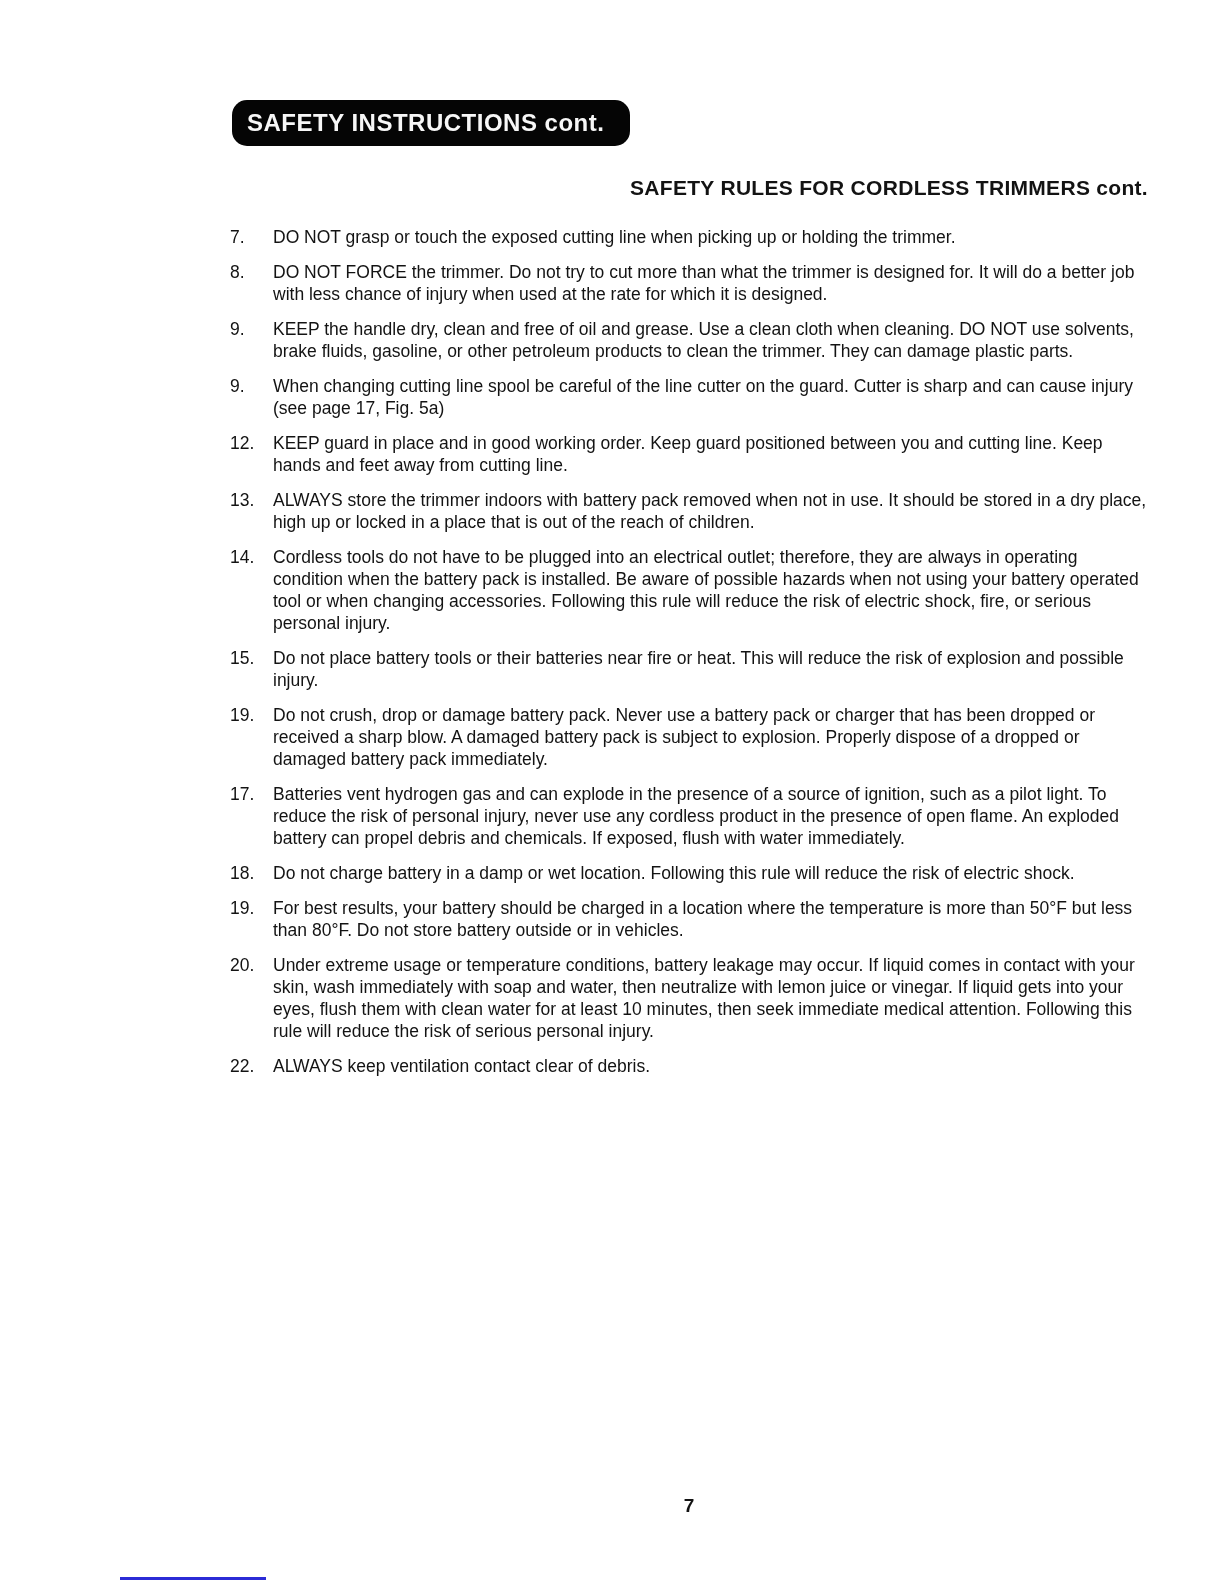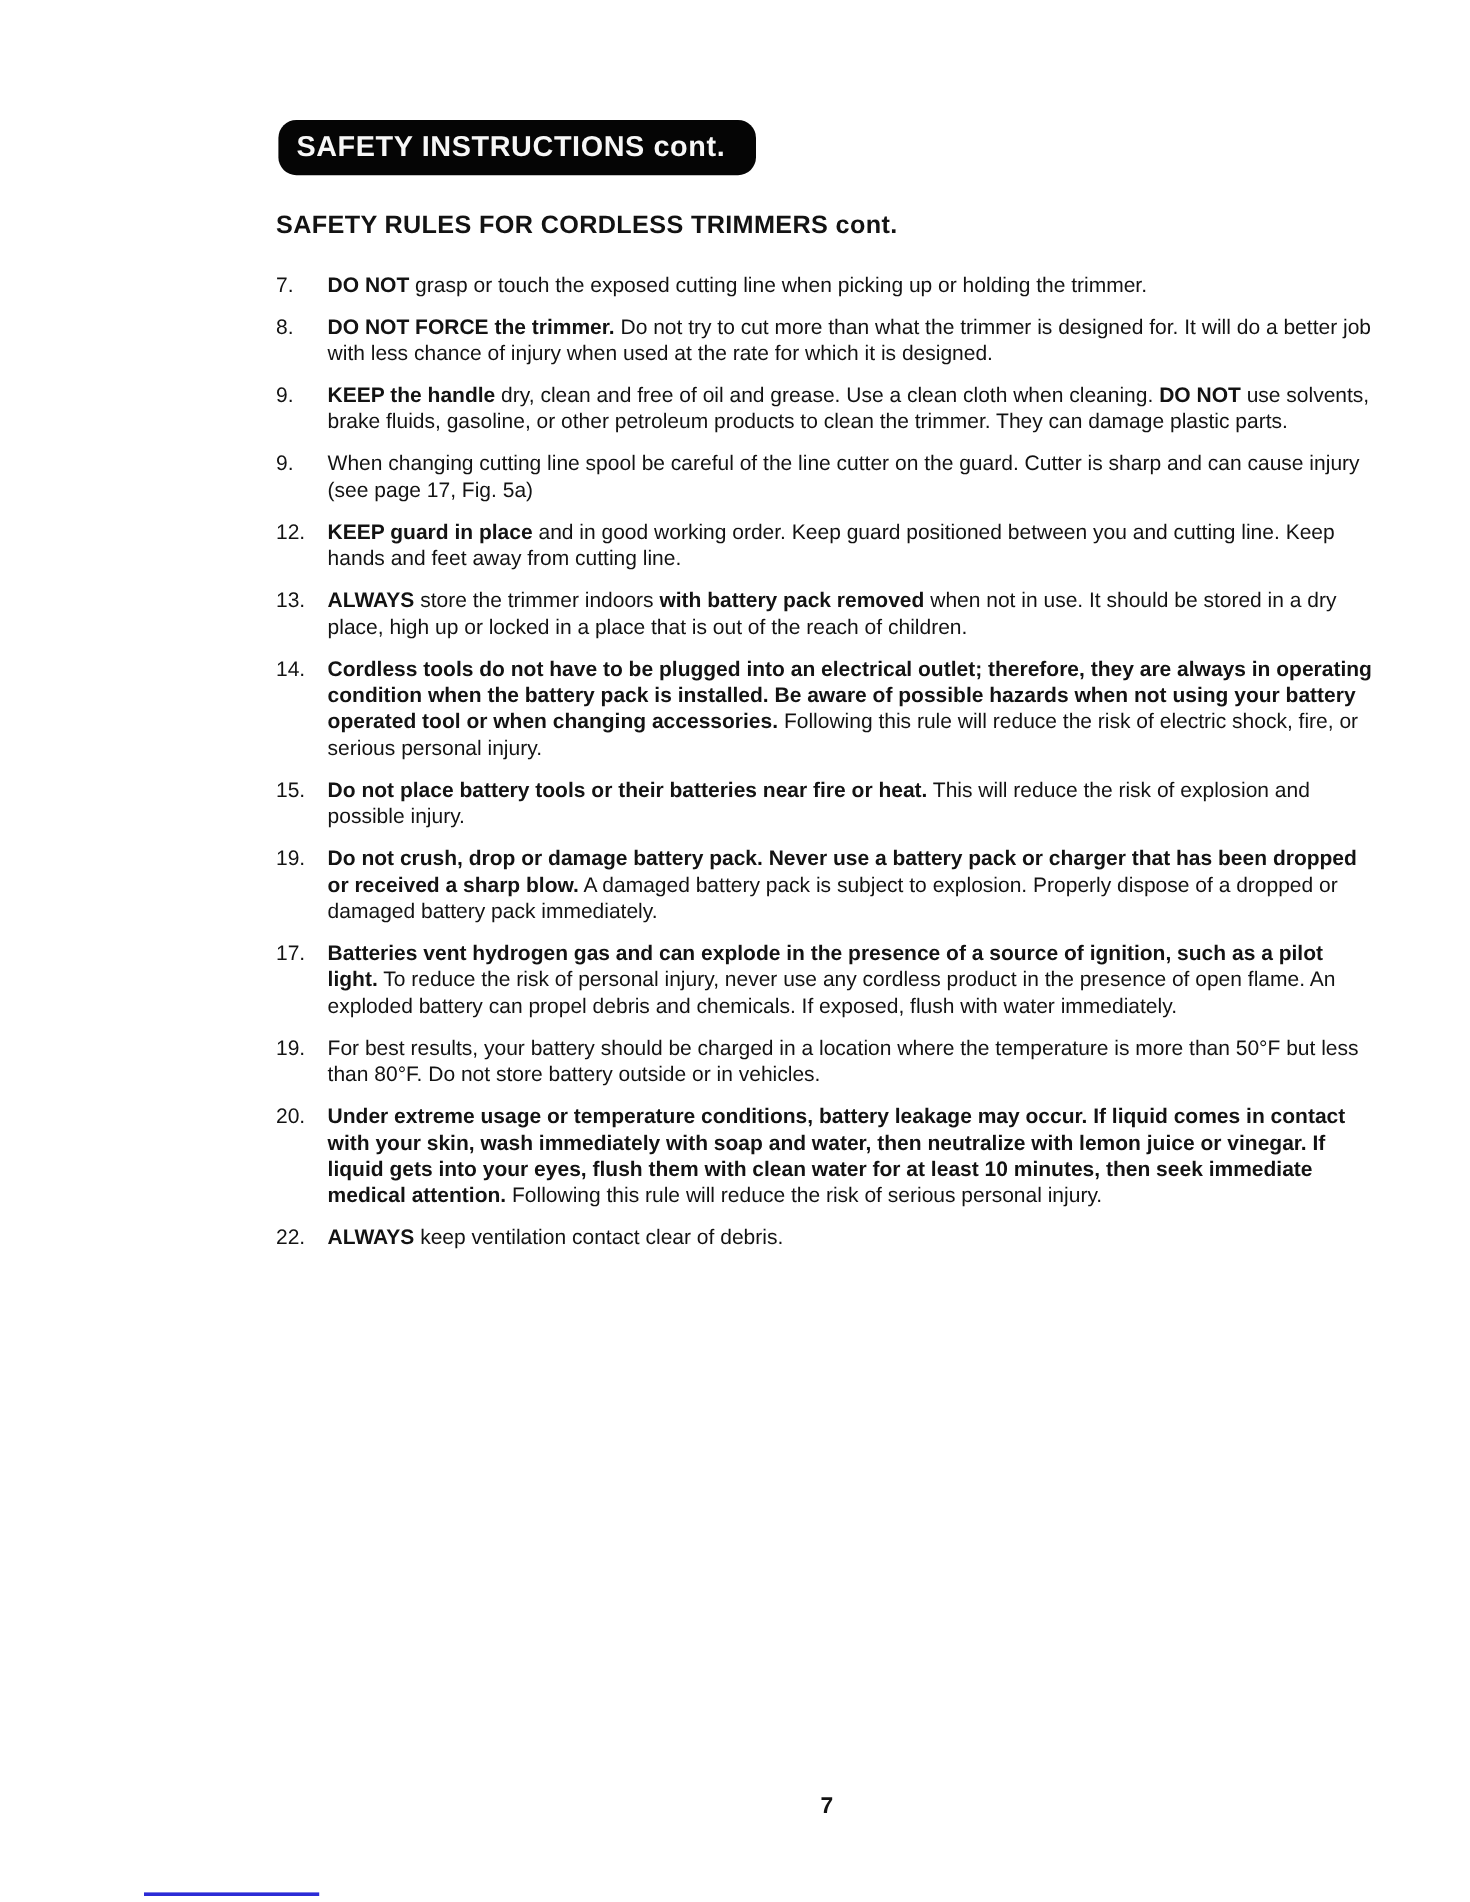--- a/index.html
+++ b/index.html
@@ -30,39 +30,40 @@
     letter-spacing: 0.5px;
     padding: 9px 26px 9px 15px;
     margin-left: 2px;
     border-radius: 15px;
   }
   .heading {
     font-weight: bold;
     font-size: 21px;
     letter-spacing: 0.3px;
     margin: 30px 0 26px 0;
+    text-align: right;
   }
   .safety-list {
     width: 100%;
   }
   .list-item {
     display: flex;
     margin-bottom: 13px;
     font-size: 17.5px;
     line-height: 22px;
   }
   .item-number {
     width: 43px;
     flex-shrink: 0;
   }
   .item-text {
     flex: 1;
   }
   .item-text .bold {
-    font-weight: bold;
+    font-weight: normal;
   }
   .page-number {
     position: absolute;
     top: 1495px;
     left: 230px;
     width: 918px;
     text-align: center;
     font-weight: bold;
     font-size: 19px;
   }
@@ -116,20 +117,24 @@
       </div>
       <div class="list-item">
         <span class="item-number">19.</span>
         <span class="item-text"><span class="bold">Do not crush, drop or damage battery pack. Never use a battery pack or charger that has been dropped or received a sharp blow.</span><span> A damaged battery pack is subject to explosion. Properly dispose of a dropped or damaged battery pack immediately.</span></span>
       </div>
       <div class="list-item">
         <span class="item-number">17.</span>
         <span class="item-text"><span class="bold">Batteries vent hydrogen gas and can explode in the presence of a source of ignition, such as a pilot light.</span><span> To reduce the risk of personal injury, never use any cordless product in the presence of open flame. An exploded battery can propel debris and chemicals. If exposed, flush with water immediately.</span></span>
       </div>
       <div class="list-item">
+        <span class="item-number">18.</span>
+        <span class="item-text"><span class="bold">Do not charge battery in a damp or wet location.</span><span> Following this rule will reduce the risk of electric shock.</span></span>
+      </div>
+      <div class="list-item">
         <span class="item-number">19.</span>
         <span class="item-text"><span>For best results, your battery should be charged in a location where the temperature is more than 50°F but less than 80°F. Do not store battery outside or in vehicles.</span></span>
       </div>
       <div class="list-item">
         <span class="item-number">20.</span>
         <span class="item-text"><span class="bold">Under extreme usage or temperature conditions, battery leakage may occur. If liquid comes in contact with your skin, wash immediately with soap and water, then neutralize with lemon juice or vinegar. If liquid gets into your eyes, flush them with clean water for at least 10 minutes, then seek immediate medical attention.</span><span> Following this rule will reduce the risk of serious personal injury.</span></span>
       </div>
       <div class="list-item">
         <span class="item-number">22.</span>
         <span class="item-text"><span class="bold">ALWAYS</span><span> keep ventilation contact clear of debris.</span></span>

